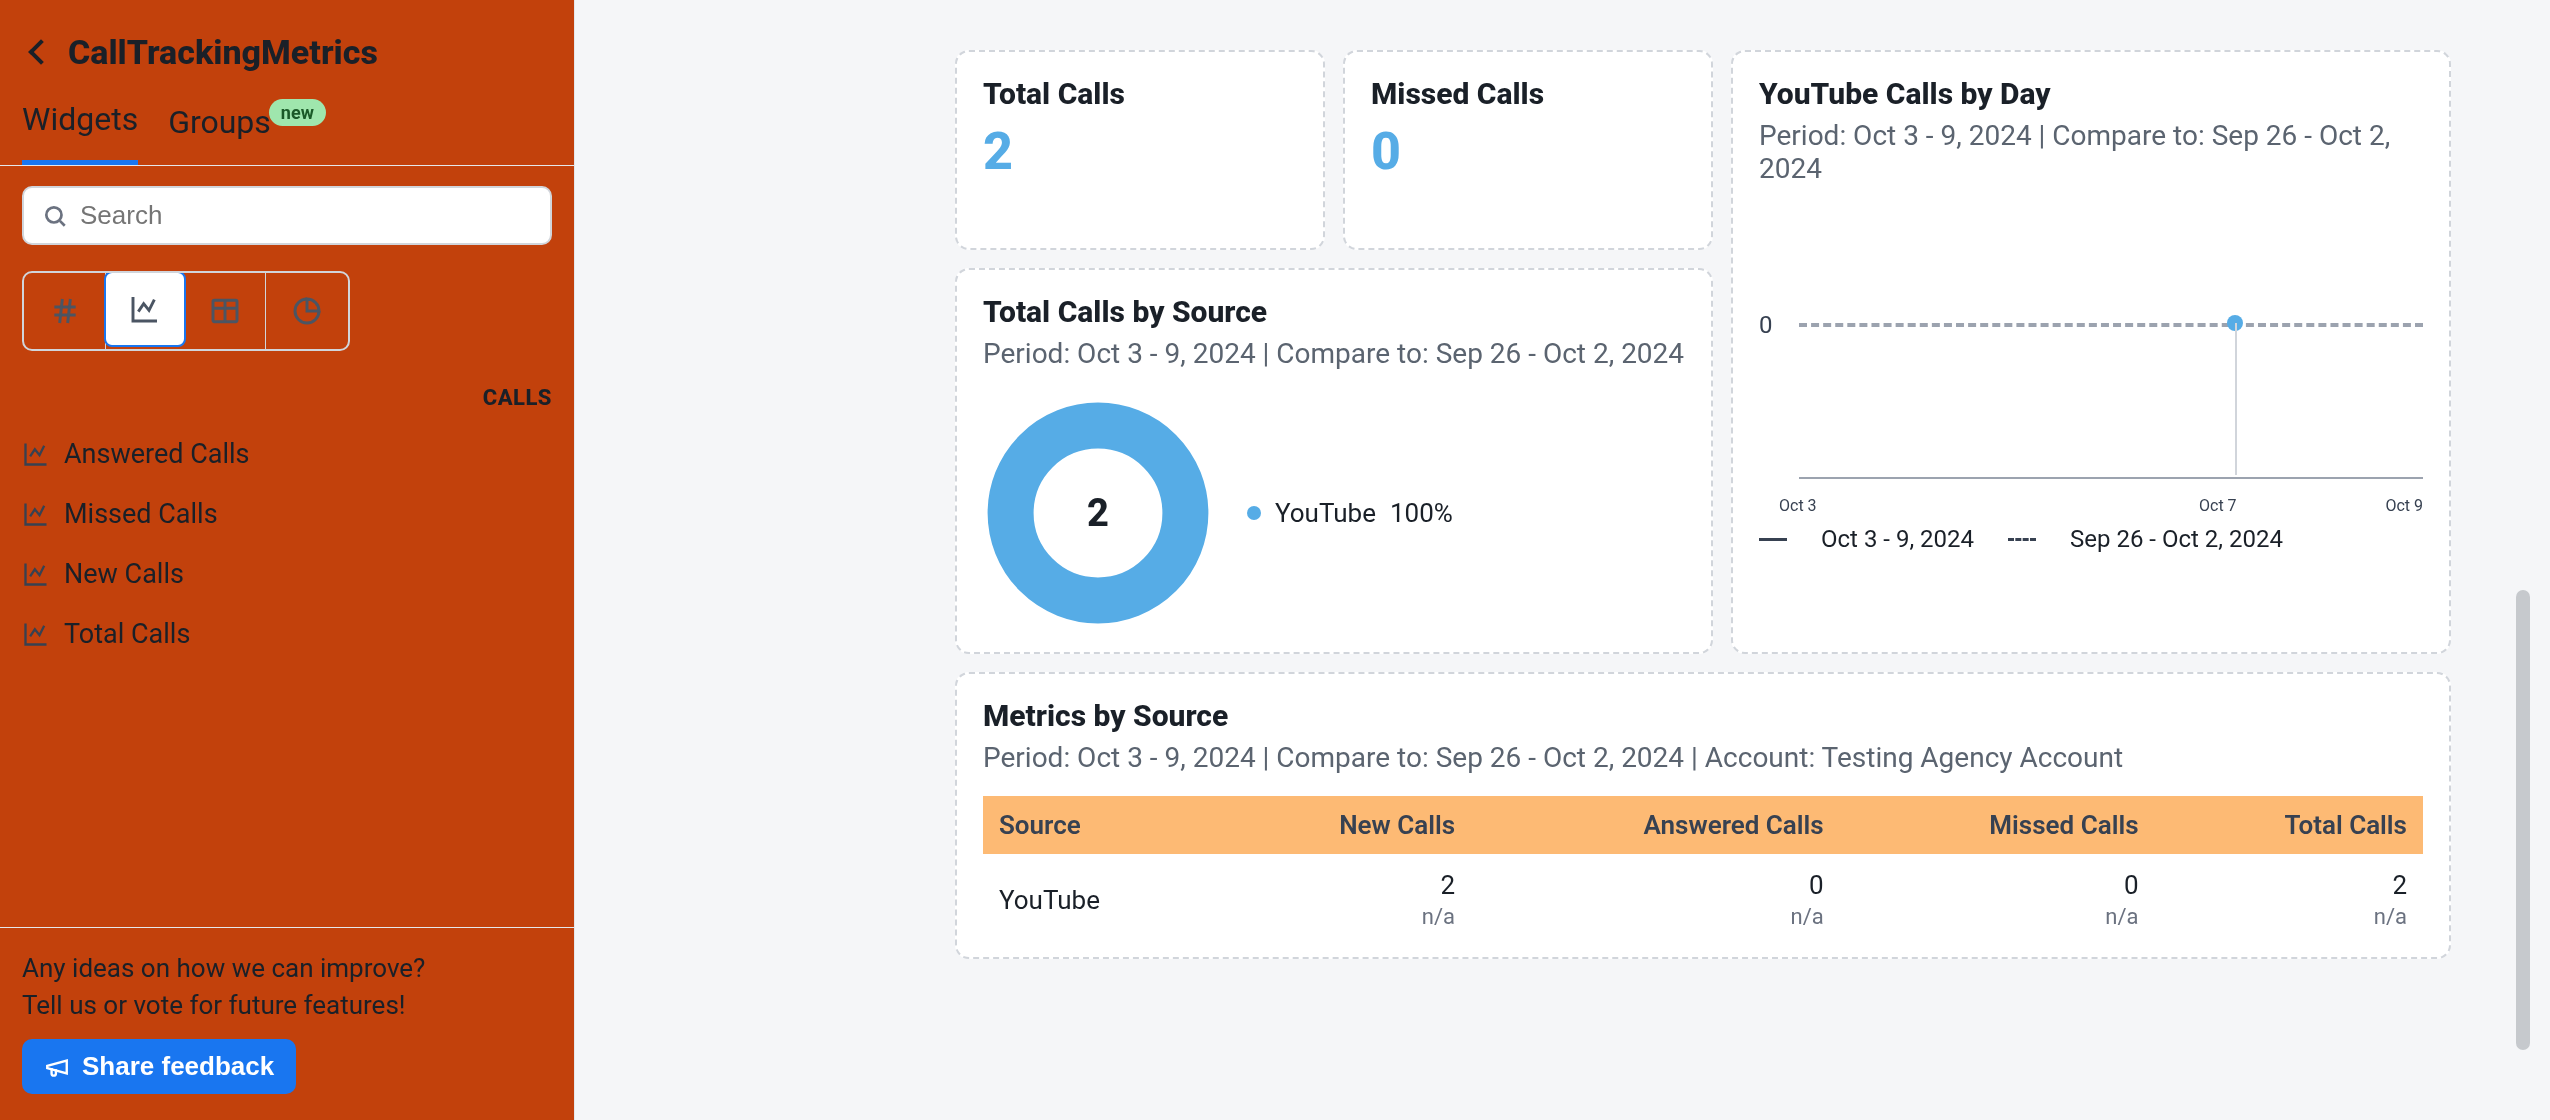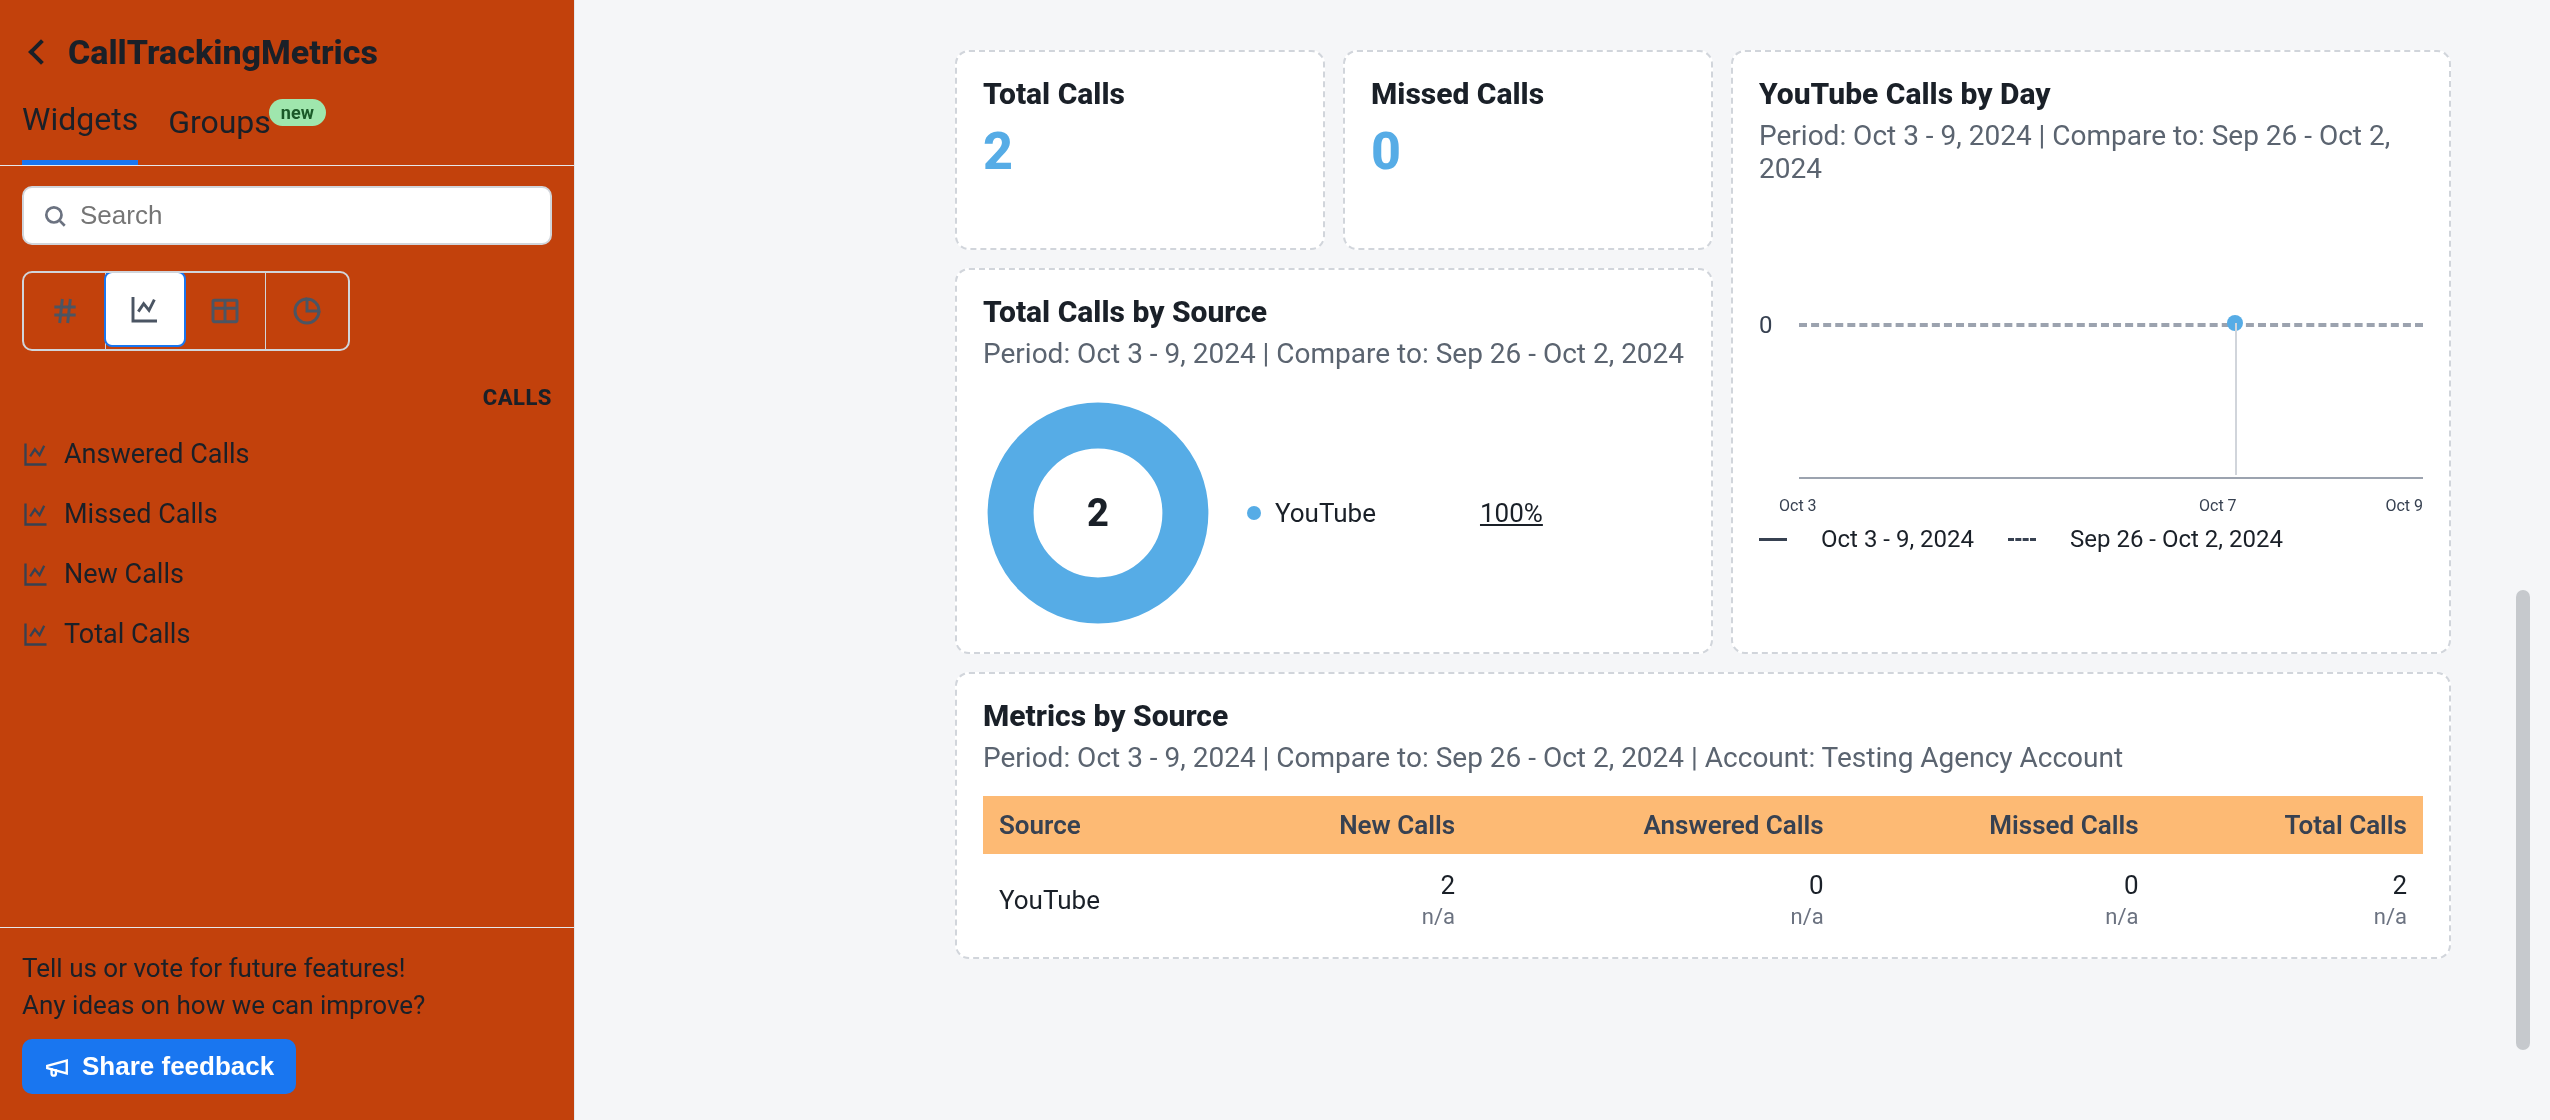--- a/index.html
+++ b/index.html
@@ -183,21 +183,21 @@
   .card.source { grid-column: 1 / span 2; }
   .card.answered { grid-column: 3; grid-row: 1 / span 2; }
   .card.metrics { grid-column: 1 / span 3; }
 
   .donut-row { display:flex; gap: 34px; align-items:center; margin-top: 28px; }
   .donut { position:relative; width: 230px; height:230px; }
   .donut svg { width:100%; height:100%; }
   .donut-center { position:absolute; inset:0; display:flex; align-items:center; justify-content:center; font-size:38px; font-weight:800;}
   .legend-row { display:flex; align-items:center; gap: 14px; font-size: 26px; }
   .legend-row .dot { width:14px; height:14px; border-radius:50%; background:#56ace6; }
-  .legend-row .pct { margin-left: 90px; color:#1a2028;text-decoration:underline; }
+  .legend-row .pct { color:#1a2028; }
 
   .linechart { position: relative; height: 300px; margin-top: 30px;}
   .y0 { position:absolute; left:0; top:96px; font-size:24px; color:#374151;}
   .baseline { position:absolute; left:40px; right:0; top:108px; border-top:4px dashed #9ca3af; }
   .point { position:absolute; top:100px; width:16px; height:16px; background:#56ace6; border-radius:50%; }
   .vline { position:absolute; top:108px; bottom:40px; width:2px; background:#d1d5db;}
   .xaxis { position:absolute; left:40px; right:0; bottom:36px; border-top:2px solid #9ca3af; }
   .xtick { position:absolute; bottom:0; font-size:16px; color:#374151; }
   .chart-legend { display:flex; gap:34px; align-items:center; margin-top:10px; font-size:24px; }
   .chart-legend .solid { width:28px; border-top:3px solid #374151; }
@@ -301,22 +301,22 @@
       </div>
       <div class="metric-item">
         <svg width="28" height="28" viewBox="0 0 24 24" fill="none" stroke="currentColor" stroke-width="2">
             <path d="M3 3v18h18"></path>
             <path d="M7 14l4-6 4 5 4-8"></path>
           </svg>
         <span>Total Calls</span>
       </div>
     </div>
     <div class="sb-footer">
+      <p>Any ideas on how we can improve?</p>
       <p>Tell us or vote for future features!</p>
-      <p>Any ideas on how we can improve?</p>
       <button class="feedback-btn">
         <svg width="26" height="26" viewBox="0 0 24 24" fill="none" stroke="currentColor" stroke-width="2.2">
             <path d="M3 11l18-5v12L3 13z"></path>
             <path d="M7 13v5a2 2 0 0 0 4 0v-4"></path>
           </svg>
         <span>Share feedback</span>
       </button>
     </div>
   </aside>
 

